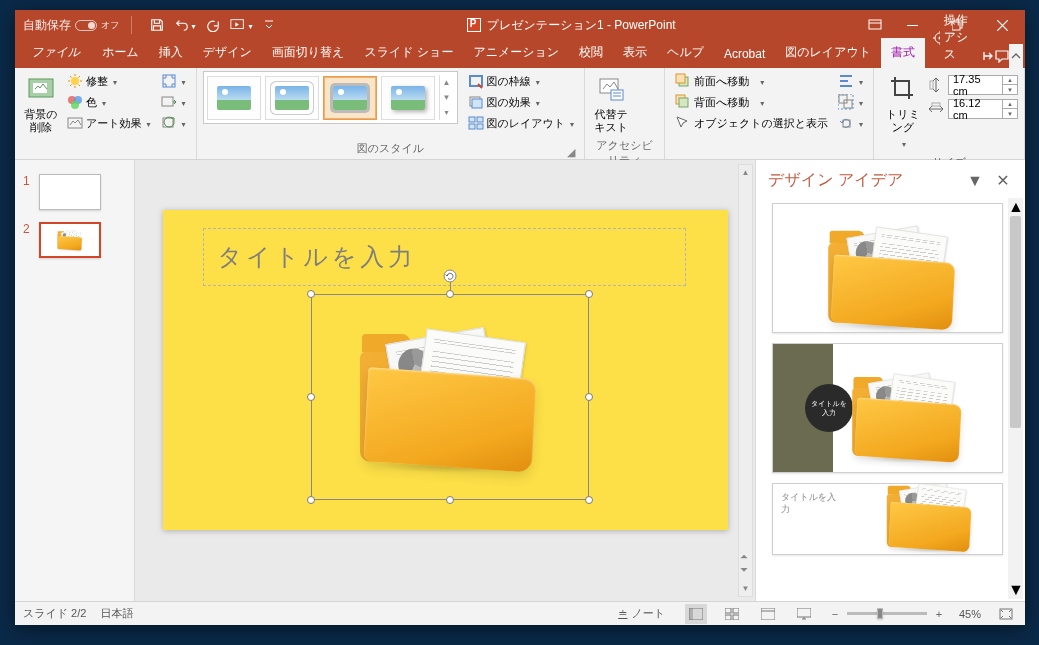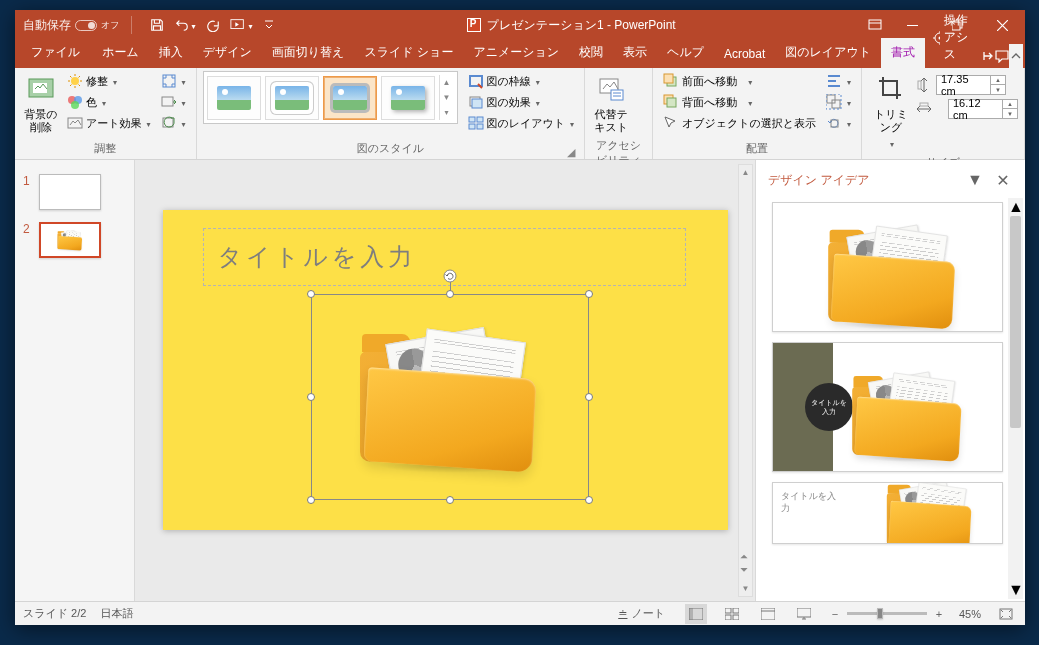--- a/index.html
+++ b/index.html
@@ -18,21 +18,21 @@
 .ppt-icon { width: 14px; height: 14px; background: #d04727; border: 1px solid #fff; position: relative; }
 .ppt-icon::after { content: 'P'; position: absolute; left: 2px; top: -1px; color: #fff; font-size: 10px; font-weight: bold; }
 .win-controls { display: flex; }
 .win-btn { width: 45px; height: 28px; display: flex; align-items: center; justify-content: center; color: #fff; cursor: pointer; }
 .win-rest { width: 30px; height: 22px; display: flex; align-items: center; justify-content: center; }
 
 
 .tabrow { height: 28px; background: #b7472a; display: flex; align-items: flex-end; color: #fff; font-size: 12px; padding-left: 4px; }
 .tab { padding: 6px 10px 7px; cursor: pointer; white-space: nowrap; }
 .tab.active { background: #f3f3f3; color: #a21caf; }
-.tab.file { padding-left: 12px; padding-right: 12px; }
+.tab.file { padding-left: 12px; padding-right: 12px; font-style: italic; }
 .tabrow .spacer { flex: 1; }
 .tab-extra { display: flex; align-items: center; gap: 4px; padding: 5px 8px; cursor: pointer; }
 .tab-icon { width: 26px; display: flex; align-items: center; justify-content: center; padding: 5px 0; cursor: pointer; }
 .tab-collapse { width: 28px; height: 24px; background: #f3f3f3; color: #666; display: flex; align-items: center; justify-content: center; margin-right: 2px; cursor: pointer; }
 
 
 .ribbon { height: 92px; background: #f3f3f3; border-bottom: 1px solid #d4d4d4; display: flex; font-size: 11px; }
 .rgroup { border-right: 1px solid #d9d9d9; display: flex; flex-direction: column; padding: 3px 6px 0; }
 .rgroup .body { flex: 1; display: flex; align-items: flex-start; gap: 2px; }
 .rgroup .label { text-align: center; color: #666; font-size: 11px; padding: 2px 0 3px; position: relative; }
@@ -88,31 +88,31 @@
 .doc1 { position:absolute; bottom:56px; left:42px; width:100px; height:86px; background:#f8f8f6; border:1px solid #ddd; transform:rotate(-10deg); box-shadow:1px 1px 3px rgba(0,0,0,.15);}
 .doc2 { position:absolute; bottom:50px; left:70px; width:100px; height:92px; background:#fbfbf9; border:1px solid #ddd; transform:rotate(8deg); box-shadow:1px 1px 3px rgba(0,0,0,.15);}
 .doc1::before,.doc2::before{content:'';position:absolute;top:8px;left:8px;right:8px;height:4px;background:repeating-linear-gradient(#ccc,#ccc 1px,transparent 1px,transparent 3px);}
 .doc1::after{content:'';position:absolute;top:8px;left:8px;width:32px;height:32px;border-radius:50%;background:conic-gradient(#999 0 120deg,#bbb 120deg 210deg,#888 210deg 360deg);}
 .doc2::after{content:'';position:absolute;top:20px;left:8px;right:8px;bottom:8px;background:repeating-linear-gradient(#ccc,#ccc 1px,transparent 1px,transparent 5px);}
 .shadow{ position:absolute; bottom:4px; left:28px; width:156px; height:16px; background:radial-gradient(ellipse,rgba(0,0,0,.18),transparent 70%);}
 
 
 .pane { width: 270px; border-left: 1px solid #d9d9d9; background: #fff; display: flex; flex-direction: column; }
 .pane-hdr { display: flex; align-items: center; padding: 10px 12px 6px; gap: 8px; }
-.pane-hdr .t { flex: 1; color: #c25a3f; font-size: 12px; }
+.pane-hdr .t { flex: 1; color: #c25a3f; font-size: 16px; }
 .pane-hdr .btn { width: 20px; height: 20px; display: flex; align-items: center; justify-content: center; color: #666; cursor: pointer; }
 .pane-body { flex: 1; overflow-y: auto; padding: 6px 22px 6px 16px; display: flex; flex-direction: column; gap: 10px; }
 .idea { border: 1px solid #cfcfcf; box-shadow: 0 1px 2px rgba(0,0,0,.1); cursor: pointer; position: relative; background: #fff; height: 130px; overflow: hidden; }
 .idea .folder-art { transform: scale(.72); transform-origin: center; position: absolute; }
 .idea1 .folder-art{ left:20px; top:-8px;}
 .idea2 { display:flex; }
 .idea2 .side{ width:60px; background:#6b6b52; position:relative;}
 .idea2 .circ{ position:absolute; right:-20px; top:50%; transform:translateY(-50%); width:48px;height:48px;border-radius:50%;background:#2a2a2a;color:#fff;font-size:7px;display:flex;align-items:center;justify-content:center;text-align:center;line-height:1.3;}
 .idea2 .folder-art{ right:-6px; top:-8px; transform:scale(.62);}
-.idea3 { height: 62px; }
+.idea3 { height: 72px; }
 .idea3 .txt{ position:absolute; left:8px; top:8px; font-size:9px; color:#888; line-height:1.3;}
 .idea3 .folder-art{ right:-28px; top:-48px; transform:scale(.48);}
 .pane-scroll{ position:absolute; right:2px; top:38px; bottom:2px; width:15px; display:flex; flex-direction:column; background:#f2f2f2;}
 .pane-scroll .tr{flex:1;position:relative;}
 .pane-scroll .th{position:absolute;top:0;left:2px;right:2px;height:58%;background:#c8c8c8;border-radius:2px;}
 
 
 .status { height: 24px; background: #f3f3f3; border-top: 1px solid #d4d4d4; display: flex; align-items: center; font-size: 11px; color: #555; padding: 0 8px; gap: 14px; }
 .status .spacer { flex: 1; }
 .status .sbtn { display: flex; align-items: center; gap: 4px; padding: 3px 6px; cursor: pointer; }
@@ -297,21 +297,20 @@
             </div>
           <div class="smrow">
               <svg width="16" height="16">
                 <rect x="2" y="3" width="10" height="9" fill="none" stroke="#888"></rect>
                 <path d="M13 6a5 5 0 1 1-2-3m2 3v-3h-3" fill="none" stroke="#4a8a4a"></path>
               </svg>
               <span class="chev" style="color:#666"></span>
             </div>
         </div>
       </div>
-      <div class="label"><span>調整</span></div>
     </div>
 
     <div class="rgroup" style="flex:0 0 auto;">
       <div class="body">
         <div class="gallery">
           <div class="gal-item">
               <div class="gal-img"></div>
             </div>
           <div class="gal-item">
               <div class="gal-img" style="box-shadow:0 0 0 4px #fff,0 0 0 5px #ccc"></div>
@@ -421,21 +420,20 @@
             </div>
           <div class="smrow">
               <svg width="16" height="16">
                 <path d="M4 8a4 4 0 1 1 1 3M4 8l-2-2m2 2 2-2" fill="none" stroke="#5a8ad0"></path>
                 <rect x="5" y="5" width="7" height="7" fill="none" stroke="#888"></rect>
               </svg>
               <span class="chev" style="color:#666"></span>
             </div>
         </div>
       </div>
-      <div class="label"><span>配置</span></div>
     </div>
 
     <div class="rgroup">
       <div class="body">
         <div class="bigbtn" style="width:46px">
           <div class="ic">
               <svg width="28" height="28">
                 <path d="M6 2v18h18M2 6h18v18" fill="none" stroke="#444" stroke-width="2"></path>
               </svg>
             </div>
@@ -449,21 +447,21 @@
                 <rect x="2" y="4" width="3" height="8" fill="none" stroke="#aaa"></rect>
               </svg>
             <div class="spin-input">
                 <span>17.35 cm</span>
                 <div class="spin-btns">
                   <div>▲</div>
                   <div>▼</div>
                 </div>
               </div>
           </div>
-          <div style="display:flex;align-items:center;gap:16px;">
+          <div style="display:flex;align-items:center;gap:4px;">
             <svg width="16" height="16">
                 <path d="M1 8h14M4 5l-3 3 3 3M12 5l3 3-3 3" fill="none" stroke="#666"></path>
                 <rect x="4" y="2" width="8" height="3" fill="none" stroke="#aaa"></rect>
               </svg>
             <div class="spin-input">
                 <span>16.12 cm</span>
                 <div class="spin-btns">
                   <div>▲</div>
                   <div>▼</div>
                 </div>

